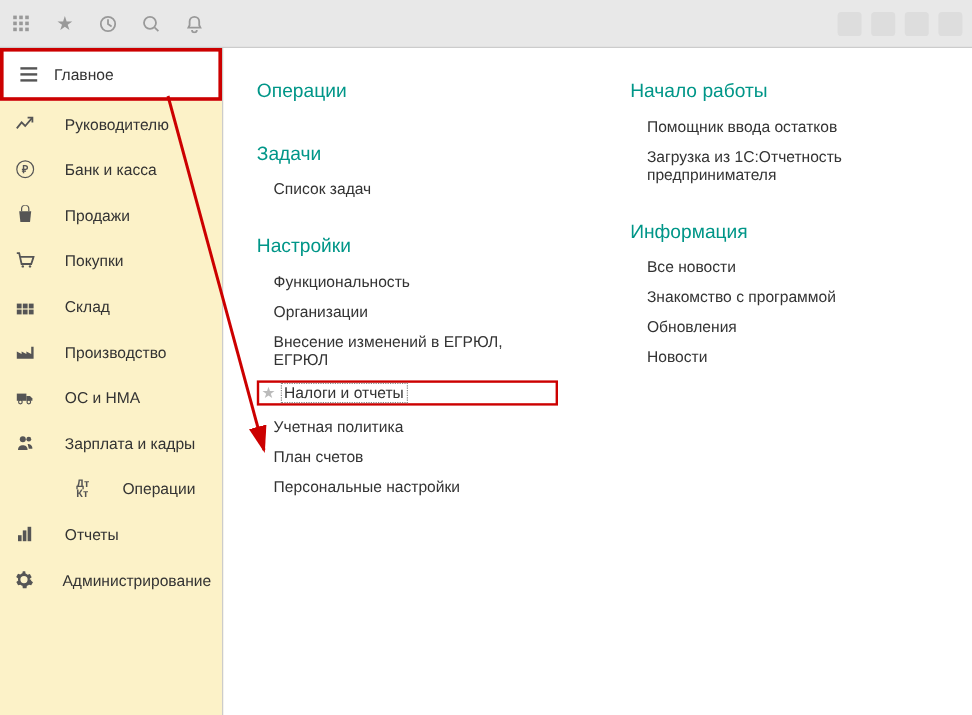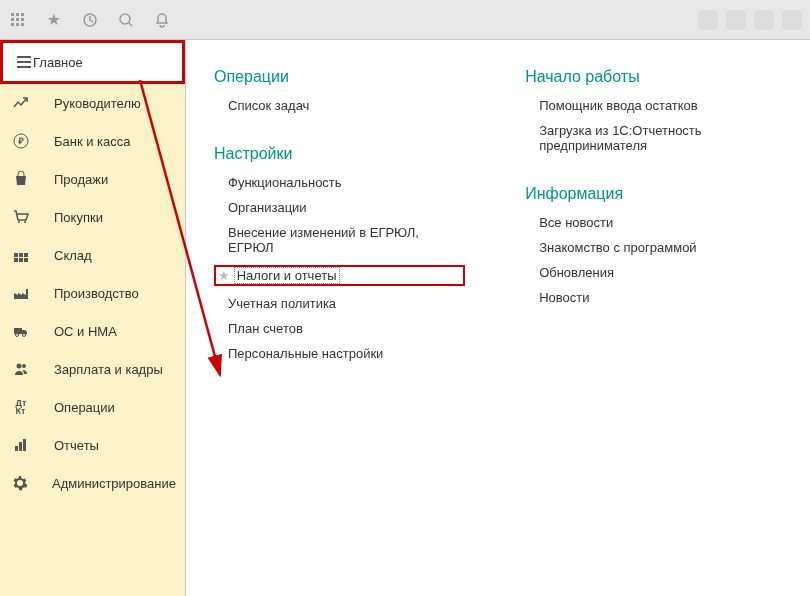--- a/index.html
+++ b/index.html
@@ -7,21 +7,21 @@
     
     .topbar { height: 40px; background: #e8e8e8; border-bottom: 1px solid #ccc; display: flex; align-items: center; padding: 0 8px; gap: 16px; }
     .topbar-icon { color: #999; font-size: 16px; display: flex; align-items: center; justify-content: center; width: 20px; height: 20px; }
     .topbar-icon svg { width: 16px; height: 16px; }
     .topbar-right { margin-left: auto; display: flex; gap: 8px; }
     .tb-dot { width: 20px; height: 20px; background: #ddd; border-radius: 3px; }
     
     .layout { display: flex; height: 556px; }
     
     .sidebar { width: 186px; background: #fcf2c8; border-right: 1px solid #ccc; padding: 0; }
-    .sidebar-active { background: #fff; border: 3px solid #c00; display: flex; align-items: center; padding: 10px 12px; }
+    .sidebar-active { background: #fff; border: 3px solid #c00; display: flex; align-items: center; padding: 10px 12px; gap: 12px; }
     .sidebar-item { display: flex; align-items: center; padding: 10px 12px; gap: 24px; color: #333; }
     .sidebar-icon { width: 18px; height: 18px; color: #555; display: flex; align-items: center; justify-content: center; font-size: 14px; }
     .sidebar-icon svg { width: 16px; height: 16px; }
     .sidebar-label {}
     
     .main { flex: 1; padding: 28px 0 0 28px; overflow: hidden; display: flex; gap: 60px; }
     .col { display: flex; flex-direction: column; }
     .section-title { color: #009688; font-size: 16px; font-weight: normal; margin-bottom: 12px; margin-top: 0; }
     .section-title.spaced { margin-top: 22px; }
     .link-row { display: flex; align-items: center; margin-bottom: 10px; margin-left: 14px; color: #333; }
@@ -162,21 +162,21 @@
         <svg viewBox="0 0 16 16" fill="currentColor">
             <circle cx="6" cy="5" r="2.5"></circle>
             <path d="M2 14c0-3 2-4 4-4s4 1 4 4z"></path>
             <circle cx="11" cy="5" r="2"></circle>
             <path d="M10 9c2 0 4 1 4 4h-3"></path>
           </svg>
       </span>
       <span class="sidebar-label">Зарплата и кадры</span>
     </div>
     <div class="sidebar-item">
-      <span class="sidebar-icon" style="font-size:9px;font-weight:bold;line-height:8px;">Дт<br>Кт</span>
+      <span class="sidebar-icon" style="font-size:9px;font-weight:bold;line-height:8px;margin-left:48px;">Дт<br>Кт</span>
       <span class="sidebar-label">Операции</span>
     </div>
     <div class="sidebar-item">
       <span class="sidebar-icon">
         <svg viewBox="0 0 16 16" fill="currentColor">
             <rect x="2" y="9" width="3" height="5"></rect>
             <rect x="6" y="5" width="3" height="9"></rect>
             <rect x="10" y="2" width="3" height="12"></rect>
           </svg>
       </span>
@@ -189,20 +189,21 @@
           </svg>
       </span>
       <span class="sidebar-label">Администрирование</span>
     </div>
   </div>
 
   <div class="main">
     <div class="col">
       <h2 class="section-title">Операции</h2>
 
+      <h2 class="section-title spaced">Задачи</h2>
       <div class="link-row">
         <span class="link-text">Список задач</span>
       </div>
 
       <h2 class="section-title spaced">Настройки</h2>
       <div class="link-row">
         <span class="link-text">Функциональность</span>
       </div>
       <div class="link-row">
         <span class="link-text">Организации</span>

